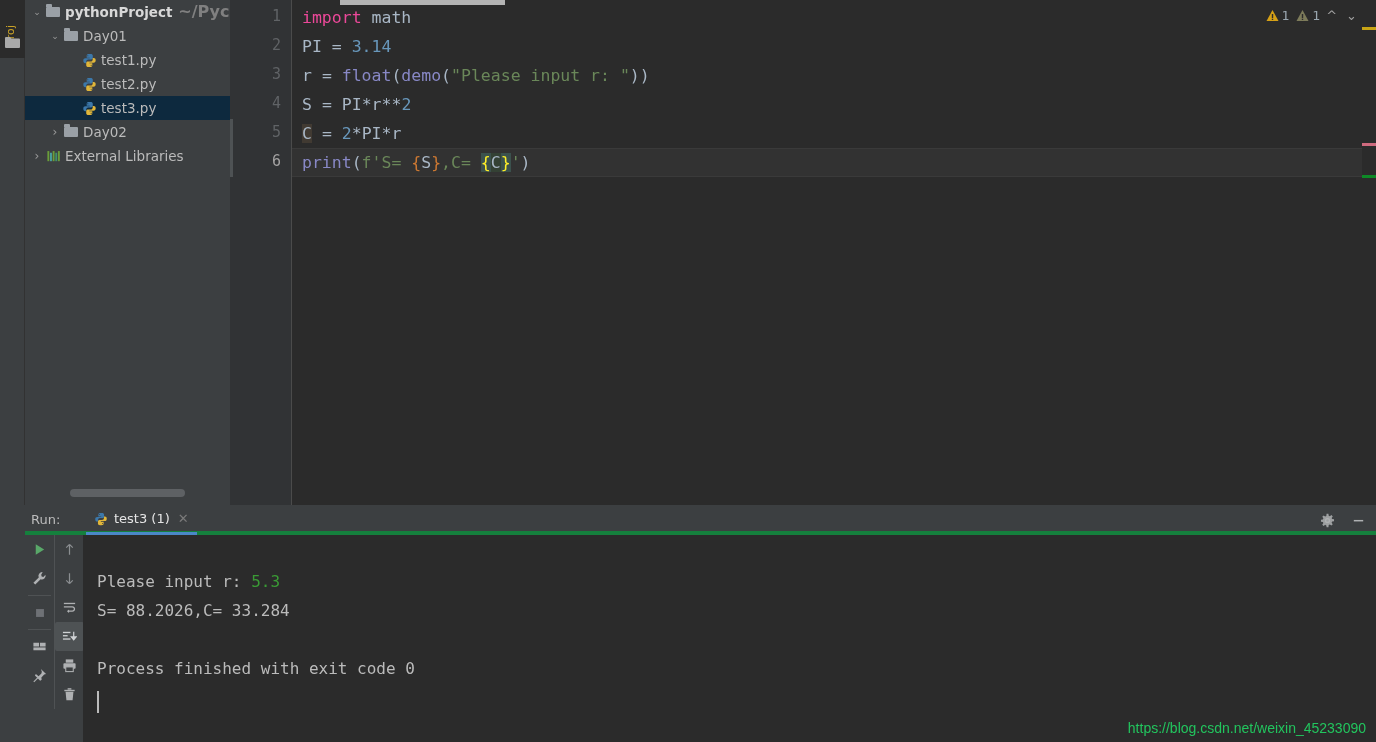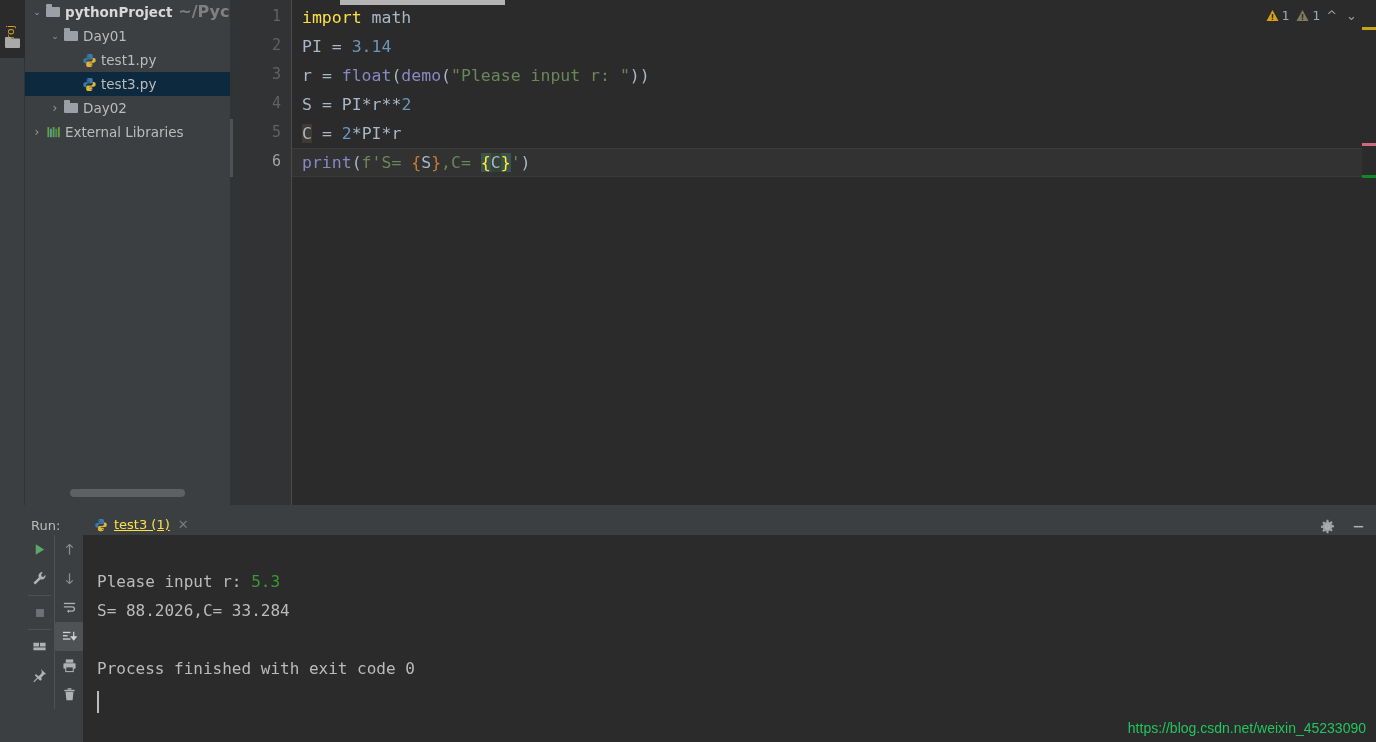--- a/index.html
+++ b/index.html
@@ -95,21 +95,21 @@
   }
   .cline {
     position: absolute; left: 10px; height: 29px; line-height: 29px;
     font-family: "DejaVu Sans Mono", monospace; font-size: 16.5px;
     white-space: pre; color: #a9b7c6;
   }
   .curline-bg {
     position: absolute; left: 0; right: 0; height: 29px; background: #323232;
     border-top: 1px solid #3a3a3a; border-bottom: 1px solid #3a3a3a;
   }
-  .kw  { color: #fde047; }
+  .kw  { color: #ec4899; }
   .num { color: #6897bb; }
   .str { color: #6a8759; }
   .builtin { color: #8888c6; }
   .ident { color: #a9b7c6; }
   .brace-orange { color: #cc7832; }
   .hl-caret { background: #413a32; }
   .hl-sel { background: #344134; }
   .brace-match { color: #ffef28; background: #3b514d; }
 
   
@@ -126,32 +126,32 @@
   }
   .insp-widget .cnt { color: #9aa7b0; font-size: 13px; font-family: "DejaVu Sans Mono", monospace; }
   .chev { color: #a0a0a0; font-size: 13px; padding: 0 3px; cursor: default; }
 
   
   .runpanel {
     position: absolute; left: 0; top: 505px; width: 1376px; height: 237px;
     background: #3c3f41;
   }
   .runhdr {
-    position: absolute; left: 25px; top: 6px; right: 0; height: 30px;
-    background: #3c3f41; border-bottom: 2px solid #15803d;
+    position: absolute; left: 25px; top: 0; right: 0; height: 30px;
+    background: #3c3f41; border-bottom: 4px solid #15803d;
   }
   .run-label {
     position: absolute; left: 6px; top: 7px; font-size: 13px; color: #bbbbbb;
   }
   .run-tab {
     position: absolute; left: 61px; top: 0px; height: 30px;
     display: flex; align-items: center; gap: 6px; padding: 0 8px 0 8px;
     border-bottom: 3px solid #4a88c7;
   }
-  .run-tab .tname { font-size: 13px; color: #fde047; text-decoration: underline; }
+  .run-tab .tname { font-size: 13px; color: #e5e5e5; }
   .run-tab .tclose { color: #7a7a7a; font-size: 13px; margin-left: 2px; }
 
   .run-hdr-right {
     position: absolute; right: 10px; top: 0; height: 30px;
     display: flex; align-items: center; gap: 16px;
   }
 
   .runtools {
     position: absolute; left: 25px; top: 30px; width: 58px; height: 207px;
     background: #3c3f41;
@@ -220,20 +220,29 @@
           <div class="lbl" style="left: 58px;">Day01</div>
         </div>
         <div class="trow">
           <div class="ico" style="left: 56px;">
             <svg viewBox="0 0 16 16" class="py-ico">
               <path d="M7.6 1c-2 0-2.6.7-2.6 1.9V5h3.2v.6H3.6C2.2 5.6 1.4 6.4 1.4 8.2c0 1.8.8 2.6 2.2 2.6h1V9.1c0-1.3.9-2.2 2.2-2.2h2.8c1.1 0 1.9-.7 1.9-1.8V2.9C11.5 1.7 10.6 1 9.2 1zM6.2 2.3c.35 0 .6.25.6.6s-.25.6-.6.6-.6-.25-.6-.6.25-.6.6-.6z" fill="#3c78aa"></path>
               <path d="M8.4 15c2 0 2.6-.7 2.6-1.9V11H7.8v-.6h4.6c1.4 0 2.2-.8 2.2-2.6 0-1.8-.8-2.6-2.2-2.6h-1v1.7c0 1.3-.9 2.2-2.2 2.2H6.4c-1.1 0-1.9.7-1.9 1.8v2.2c0 1.2.9 1.9 2.3 1.9zm1.4-1.3c-.35 0-.6-.25-.6-.6s.25-.6.6-.6.6.25.6.6-.25.6-.6.6z" fill="#e0b63a"></path>
             </svg>
           </div>
           <div class="lbl" style="left: 76px;">test1.py</div>
+        </div>
+        <div class="trow">
+          <div class="ico" style="left: 56px;">
+            <svg viewBox="0 0 16 16" class="py-ico">
+              <path d="M7.6 1c-2 0-2.6.7-2.6 1.9V5h3.2v.6H3.6C2.2 5.6 1.4 6.4 1.4 8.2c0 1.8.8 2.6 2.2 2.6h1V9.1c0-1.3.9-2.2 2.2-2.2h2.8c1.1 0 1.9-.7 1.9-1.8V2.9C11.5 1.7 10.6 1 9.2 1zM6.2 2.3c.35 0 .6.25.6.6s-.25.6-.6.6-.6-.25-.6-.6.25-.6.6-.6z" fill="#3c78aa"></path>
+              <path d="M8.4 15c2 0 2.6-.7 2.6-1.9V11H7.8v-.6h4.6c1.4 0 2.2-.8 2.2-2.6 0-1.8-.8-2.6-2.2-2.6h-1v1.7c0 1.3-.9 2.2-2.2 2.2H6.4c-1.1 0-1.9.7-1.9 1.8v2.2c0 1.2.9 1.9 2.3 1.9zm1.4-1.3c-.35 0-.6-.25-.6-.6s.25-.6.6-.6.6.25.6.6-.25.6-.6.6z" fill="#e0b63a"></path>
+            </svg>
+          </div>
+          <div class="lbl" style="left: 76px;">test2.py</div>
         </div>
         <div class="trow sel">
           <div class="ico" style="left: 56px;">
             <svg viewBox="0 0 16 16" class="py-ico">
               <path d="M7.6 1c-2 0-2.6.7-2.6 1.9V5h3.2v.6H3.6C2.2 5.6 1.4 6.4 1.4 8.2c0 1.8.8 2.6 2.2 2.6h1V9.1c0-1.3.9-2.2 2.2-2.2h2.8c1.1 0 1.9-.7 1.9-1.8V2.9C11.5 1.7 10.6 1 9.2 1zM6.2 2.3c.35 0 .6.25.6.6s-.25.6-.6.6-.6-.25-.6-.6.25-.6.6-.6z" fill="#3c78aa"></path>
               <path d="M8.4 15c2 0 2.6-.7 2.6-1.9V11H7.8v-.6h4.6c1.4 0 2.2-.8 2.2-2.6 0-1.8-.8-2.6-2.2-2.6h-1v1.7c0 1.3-.9 2.2-2.2 2.2H6.4c-1.1 0-1.9.7-1.9 1.8v2.2c0 1.2.9 1.9 2.3 1.9zm1.4-1.3c-.35 0-.6-.25-.6-.6s.25-.6.6-.6.6.25.6.6-.25.6-.6.6z" fill="#e0b63a"></path>
             </svg>
           </div>
           <div class="lbl" style="left: 76px;">test3.py</div>
         </div>

